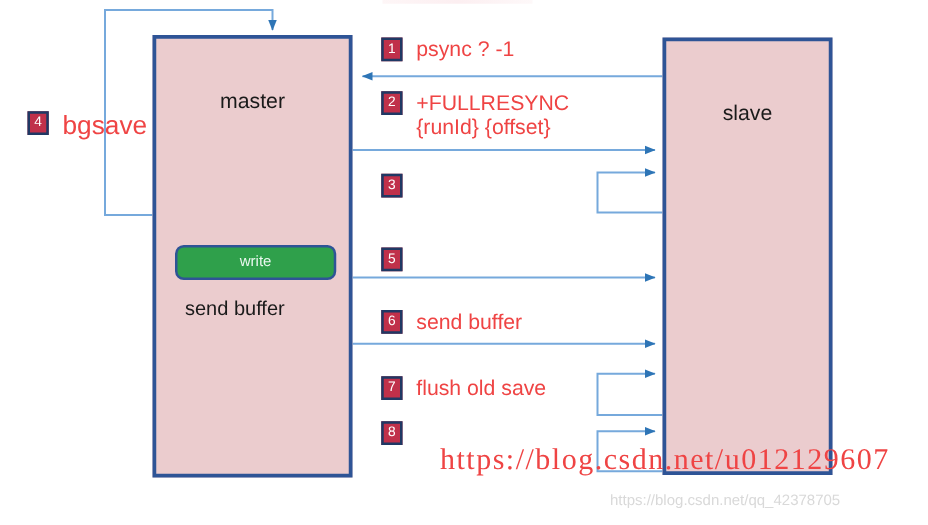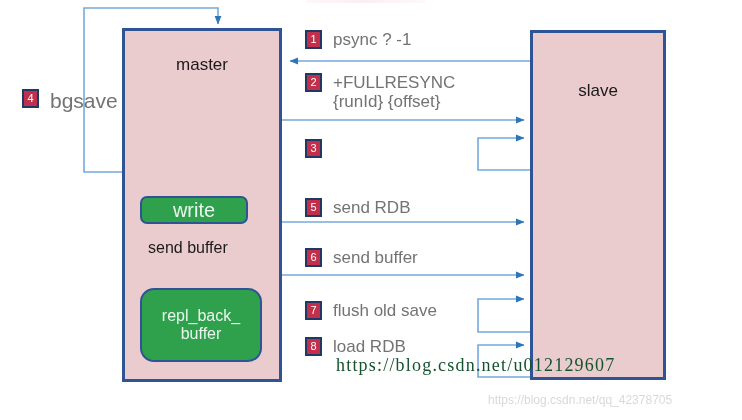--- a/index.html
+++ b/index.html
@@ -31,42 +31,42 @@
     display: flex;
     align-items: flex-start;
     justify-content: center;
   }
   .node .node-label {
     font-size: 17px;
     color: #1a1a1a;
     font-family: "Liberation Sans", sans-serif;
   }
   #master-box { left: 122px; top: 28px; width: 160px; height: 354px; }
-  #master-box .node-label { margin-top: 24px; }
+  #master-box .node-label { margin-top: 40px; }
   #slave-box  { left: 530px; top: 30px; width: 136px; height: 350px; }
   #slave-box .node-label  { margin-top: 48px; }
 
   
   .green-box {
     position: absolute;
     background: #2FA04B;
     border: 2px solid #2E5496;
     box-sizing: border-box;
     display: flex;
     align-items: center;
     justify-content: center;
     text-align: center;
     color: #eaf7ef;
     font-family: "Liberation Sans", sans-serif;
     line-height: 1.12;
   }
   #write-box {
-    left: 140px; top: 196px; width: 108px; height: 28px;
+    left: 140px; top: 196px; width: 129px; height: 28px;
     border-radius: 7px;
-    font-size: 20px;
+    font-size: 12px;
   }
   #repl-box {
     left: 140px; top: 288px; width: 122px; height: 74px;
     border-radius: 14px;
     font-size: 16px;
   }
 
   
   .caption {
     position: absolute;
@@ -91,21 +91,21 @@
     color: #ffffff;
     font-size: 11px;
     line-height: 15px;
     text-align: center;
     font-family: "Liberation Sans", sans-serif;
     flex: 0 0 auto;
   }
   .step-text {
     margin-left: 11px;
     font-size: 17px;
-    color: #737373;
+    color: #ef4444;
     line-height: 1.12;
     white-space: pre-line;
     font-family: "Liberation Sans", sans-serif;
   }
 
   #step-1 { left: 305px; top: 30px; }
   #step-2 { left: 305px; top: 73px; }
   #step-3 { left: 305px; top: 139px; }
   #step-5 { left: 305px; top: 198px; }
   #step-6 { left: 305px; top: 248px; }
@@ -115,25 +115,25 @@
   #step-4 .step-text { font-size: 21px; }
 
   
   .watermark {
     position: absolute;
     color: #cfcfcf;
     white-space: nowrap;
     pointer-events: none;
   }
   #watermark-upper {
-    left: 336px; top: 355px;
-    font-size: 18px;
+    left: 352px; top: 355px;
+    font-size: 24px;
     font-family: "Liberation Serif", serif;
     letter-spacing: 1.2px;
-    color: #14532d;
+    color: #ef4444;
   }
   #watermark-lower {
     left: 488px; top: 393px;
     font-size: 12px;
     font-family: "Liberation Sans", sans-serif;
     color: #d9d9d9;
   }
   #top-artifact {
     position: absolute;
     left: 306px; top: 0px; width: 120px; height: 3px;
@@ -186,24 +186,20 @@
   <div class="node" id="master-box">
     <span class="node-label">master</span>
   </div>
 
   <div class="green-box" id="write-box">
     <span>write</span>
   </div>
 
   <div class="caption" id="send-buffer-caption">send buffer</div>
 
-  <div class="green-box" id="repl-box">
-    <span>repl_back_
-buffer</span>
-  </div>
 
   <div class="node" id="slave-box">
     <span class="node-label">slave</span>
   </div>
 
   <div class="step" id="step-1">
     <span class="badge">1</span>
     <span class="step-text">psync ? -1</span>
   </div>
 
@@ -217,34 +213,32 @@
     <span class="badge">3</span>
   </div>
 
   <div class="step" id="step-4">
     <span class="badge">4</span>
     <span class="step-text">bgsave</span>
   </div>
 
   <div class="step" id="step-5">
     <span class="badge">5</span>
-    <span class="step-text">send RDB</span>
   </div>
 
   <div class="step" id="step-6">
     <span class="badge">6</span>
     <span class="step-text">send buffer</span>
   </div>
 
   <div class="step" id="step-7">
     <span class="badge">7</span>
     <span class="step-text">flush old save</span>
   </div>
 
   <div class="step" id="step-8">
     <span class="badge">8</span>
-    <span class="step-text">load RDB</span>
   </div>
 
   <div class="watermark" id="watermark-upper">https://blog.csdn.net/u012129607</div>
   <div class="watermark" id="watermark-lower">https://blog.csdn.net/qq_42378705</div>
 
 </div>
 
 </body></html>

